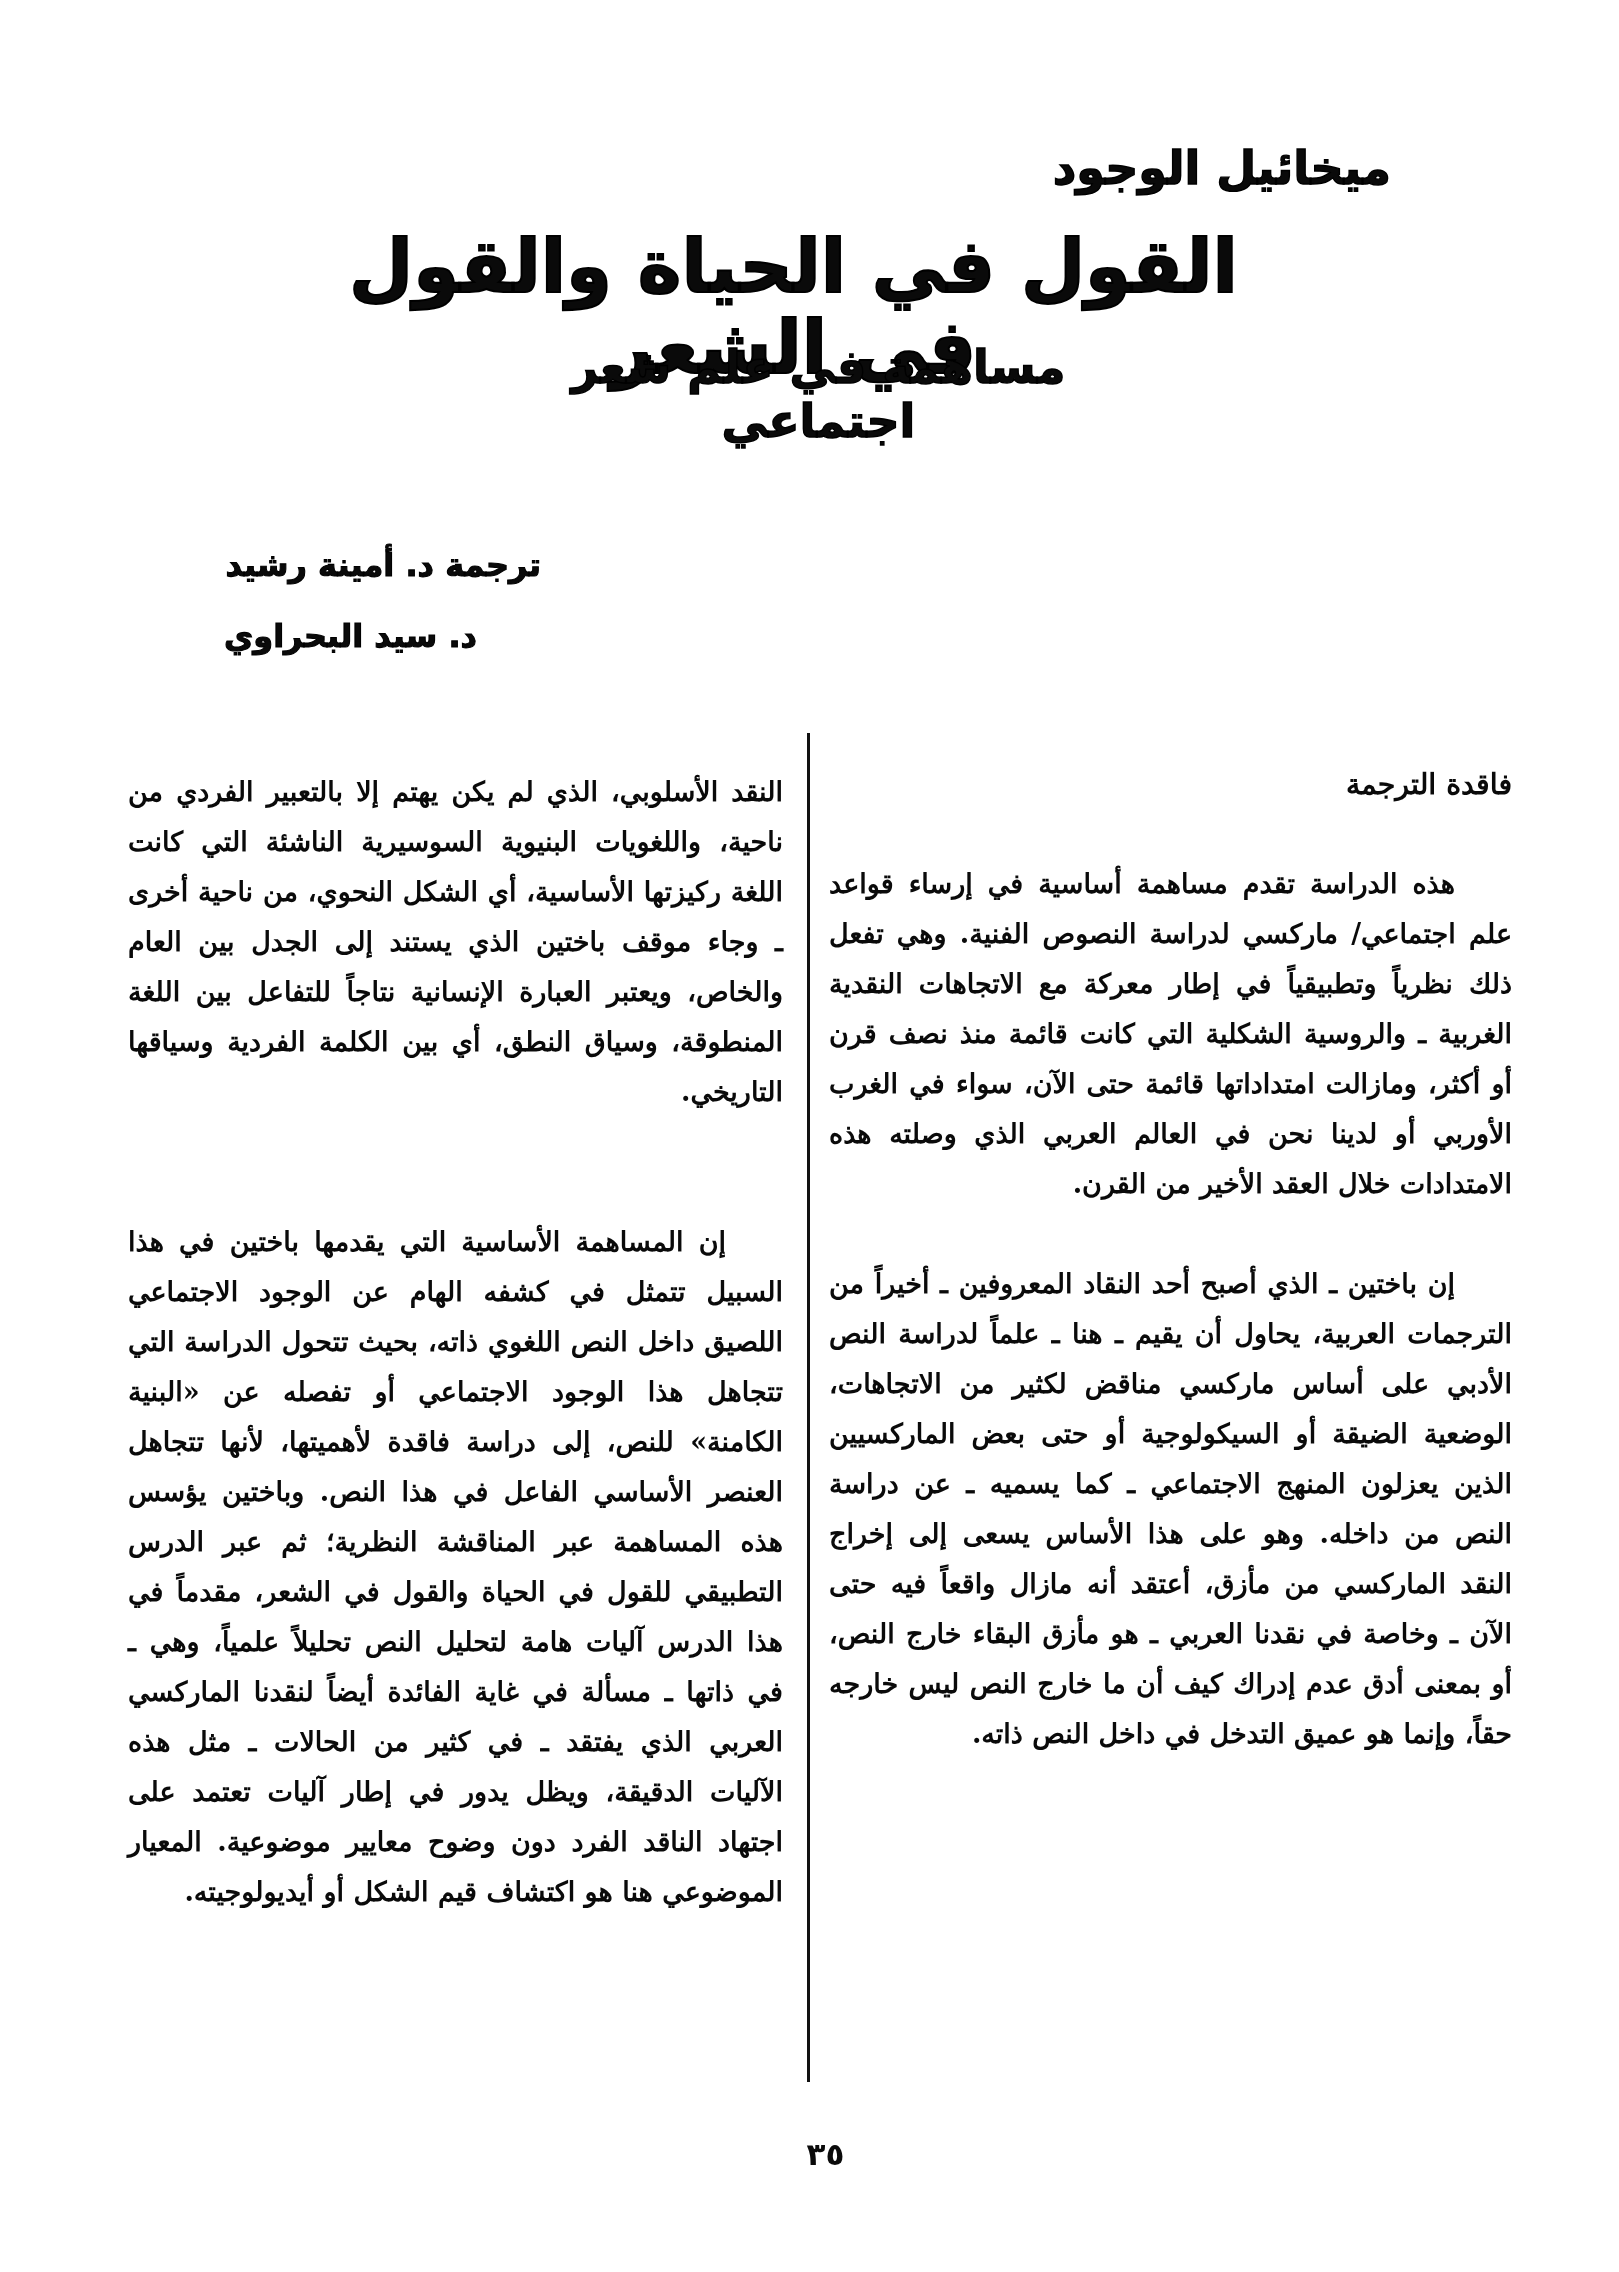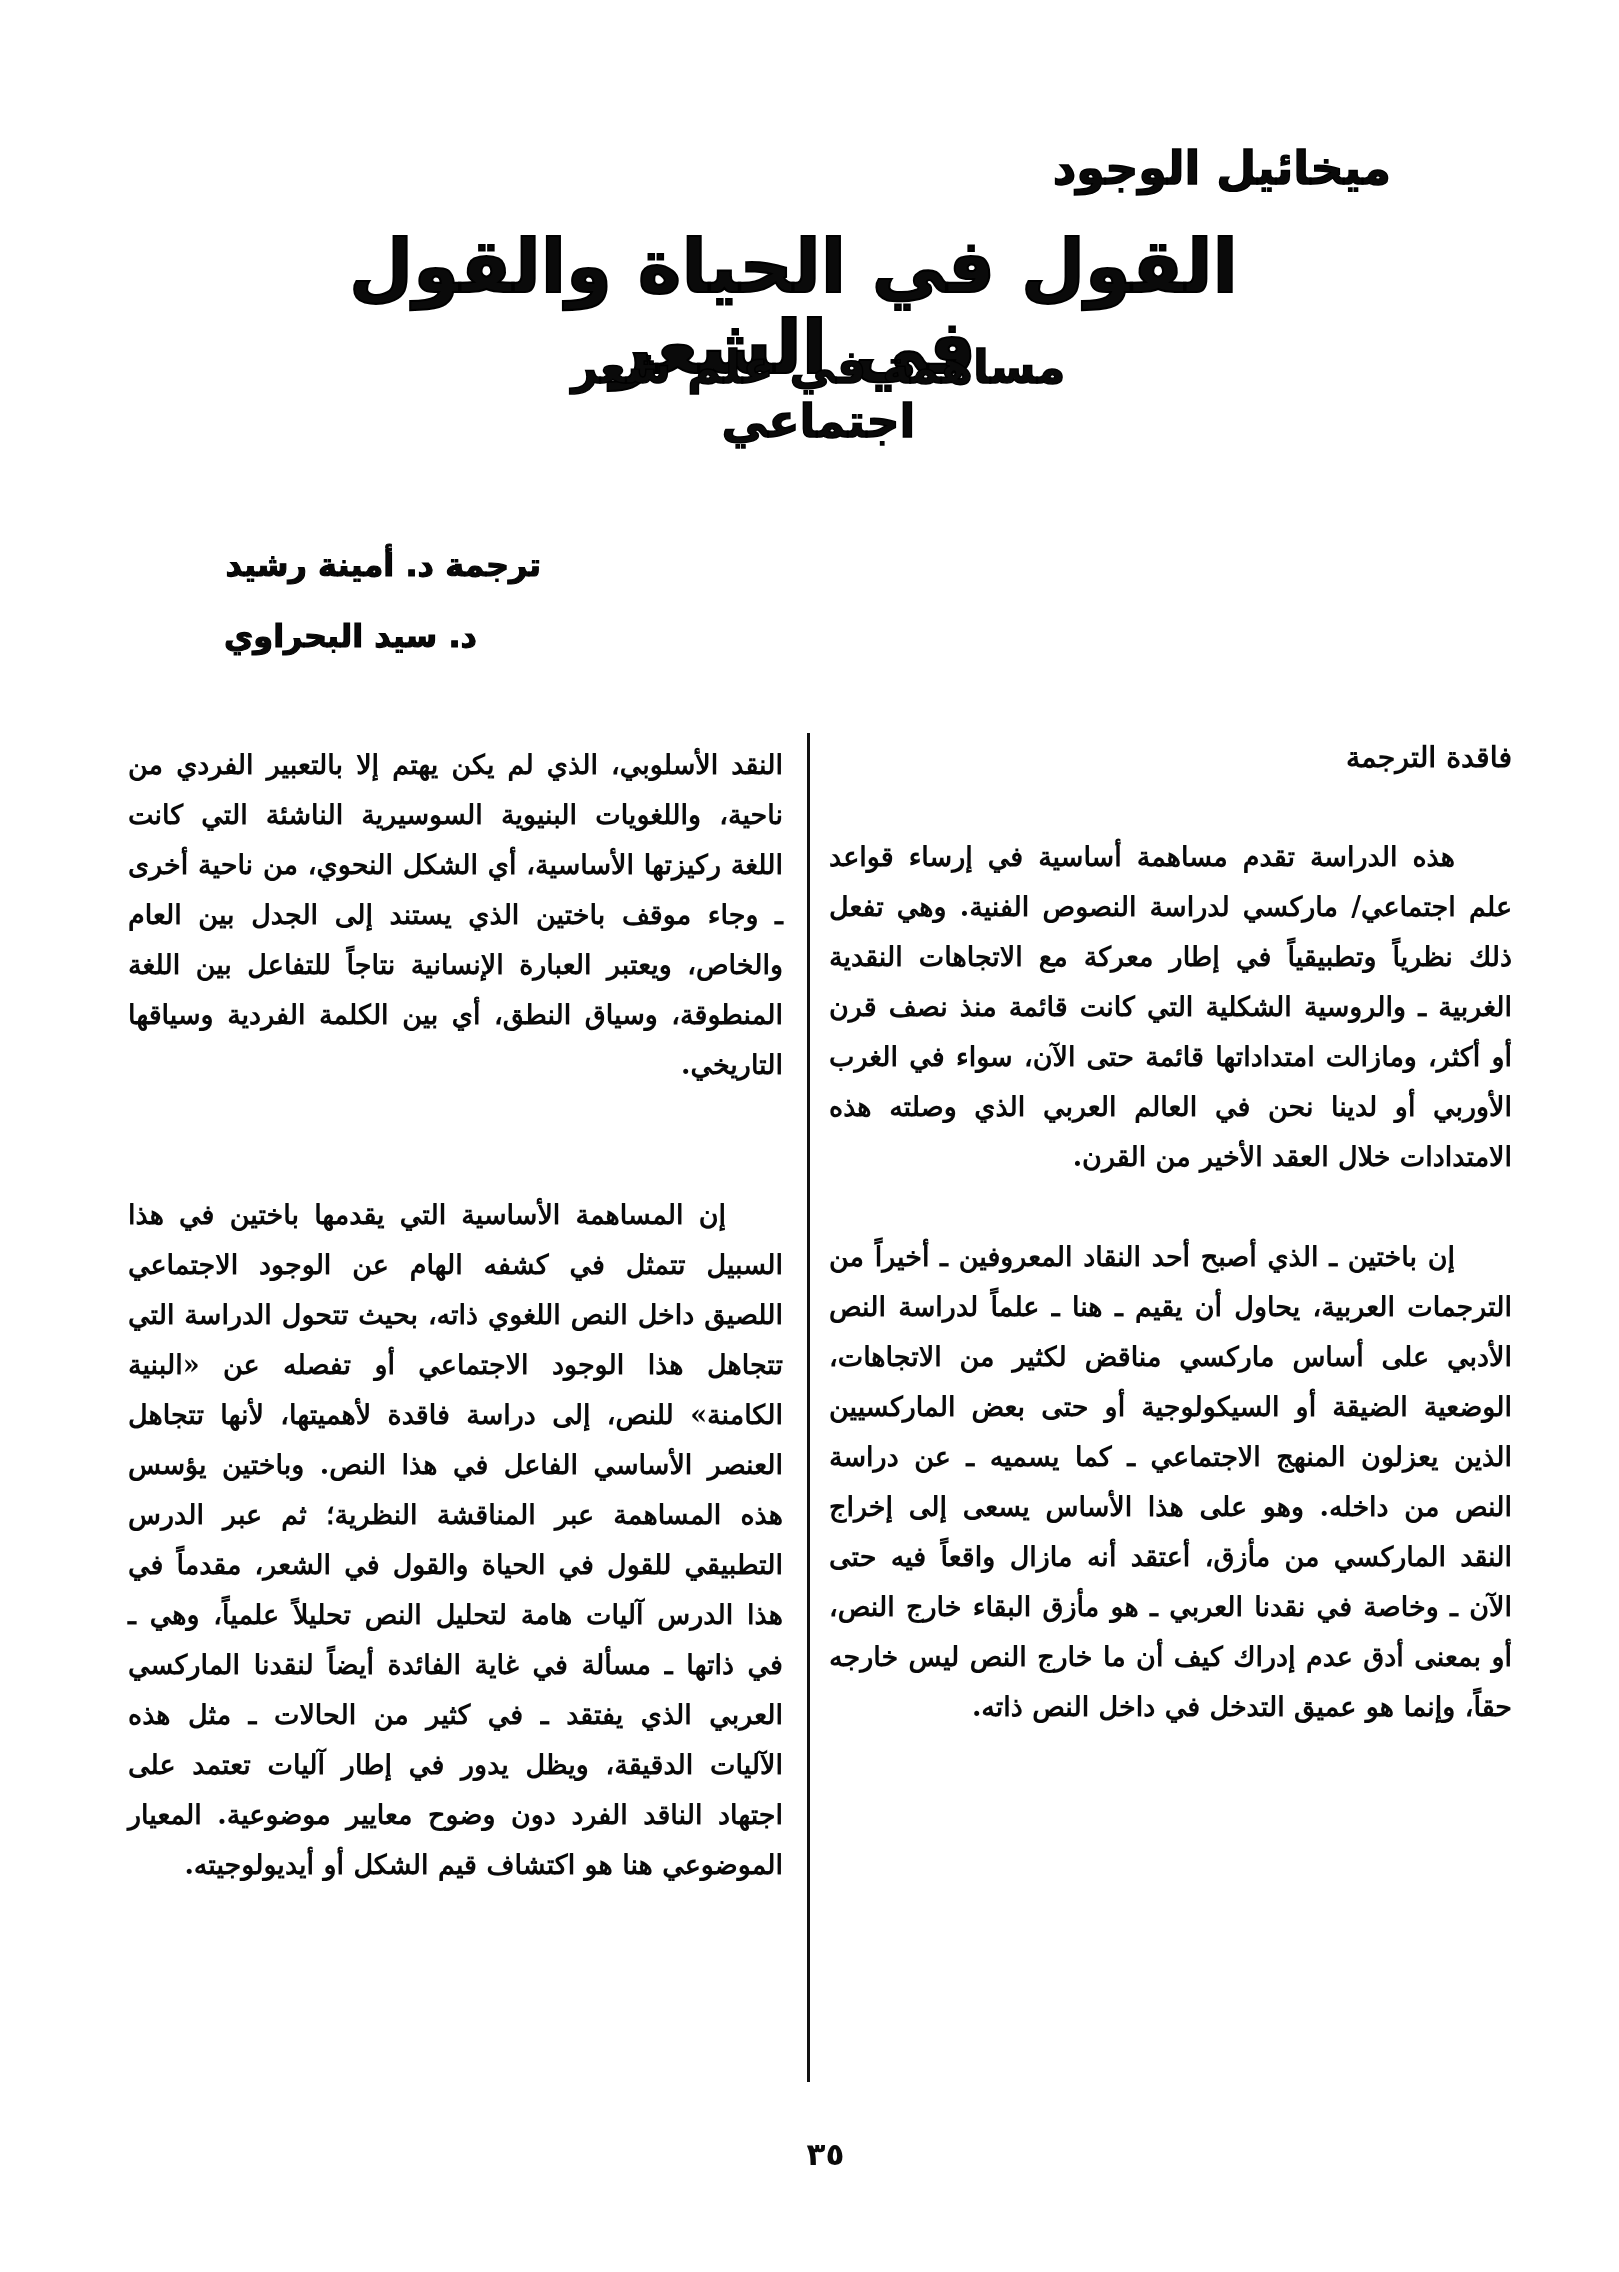--- a/index.html
+++ b/index.html
@@ -32,20 +32,21 @@
     font-size: 32px; font-weight: 900; line-height: 71px;
     -webkit-text-stroke: 1.1px #000;
   }
   .translators .second { padding-right: 64px; }
 
   .col {
     position: absolute; direction: rtl; text-align: justify;
     font-family: "DejaVu Serif", "Liberation Serif", serif;
     font-size: 27px; line-height: 50px; font-weight: 600;
     text-align-last: right;
+    margin-top: 27px;
   }
   .col-right { top: 732px; right: 107px; width: 683px; }
   .col-left  { top: 740px; left: 128px; width: 655px; }
   .col p { margin: 0; }
   .col .indent { text-indent: 57px; }
   .heading {
     text-align: center; font-weight: 700; font-size: 28.5px;
     margin-bottom: 50px !important; padding-left: 85px;
   }
   .gap-right { margin-top: 50px !important; }

